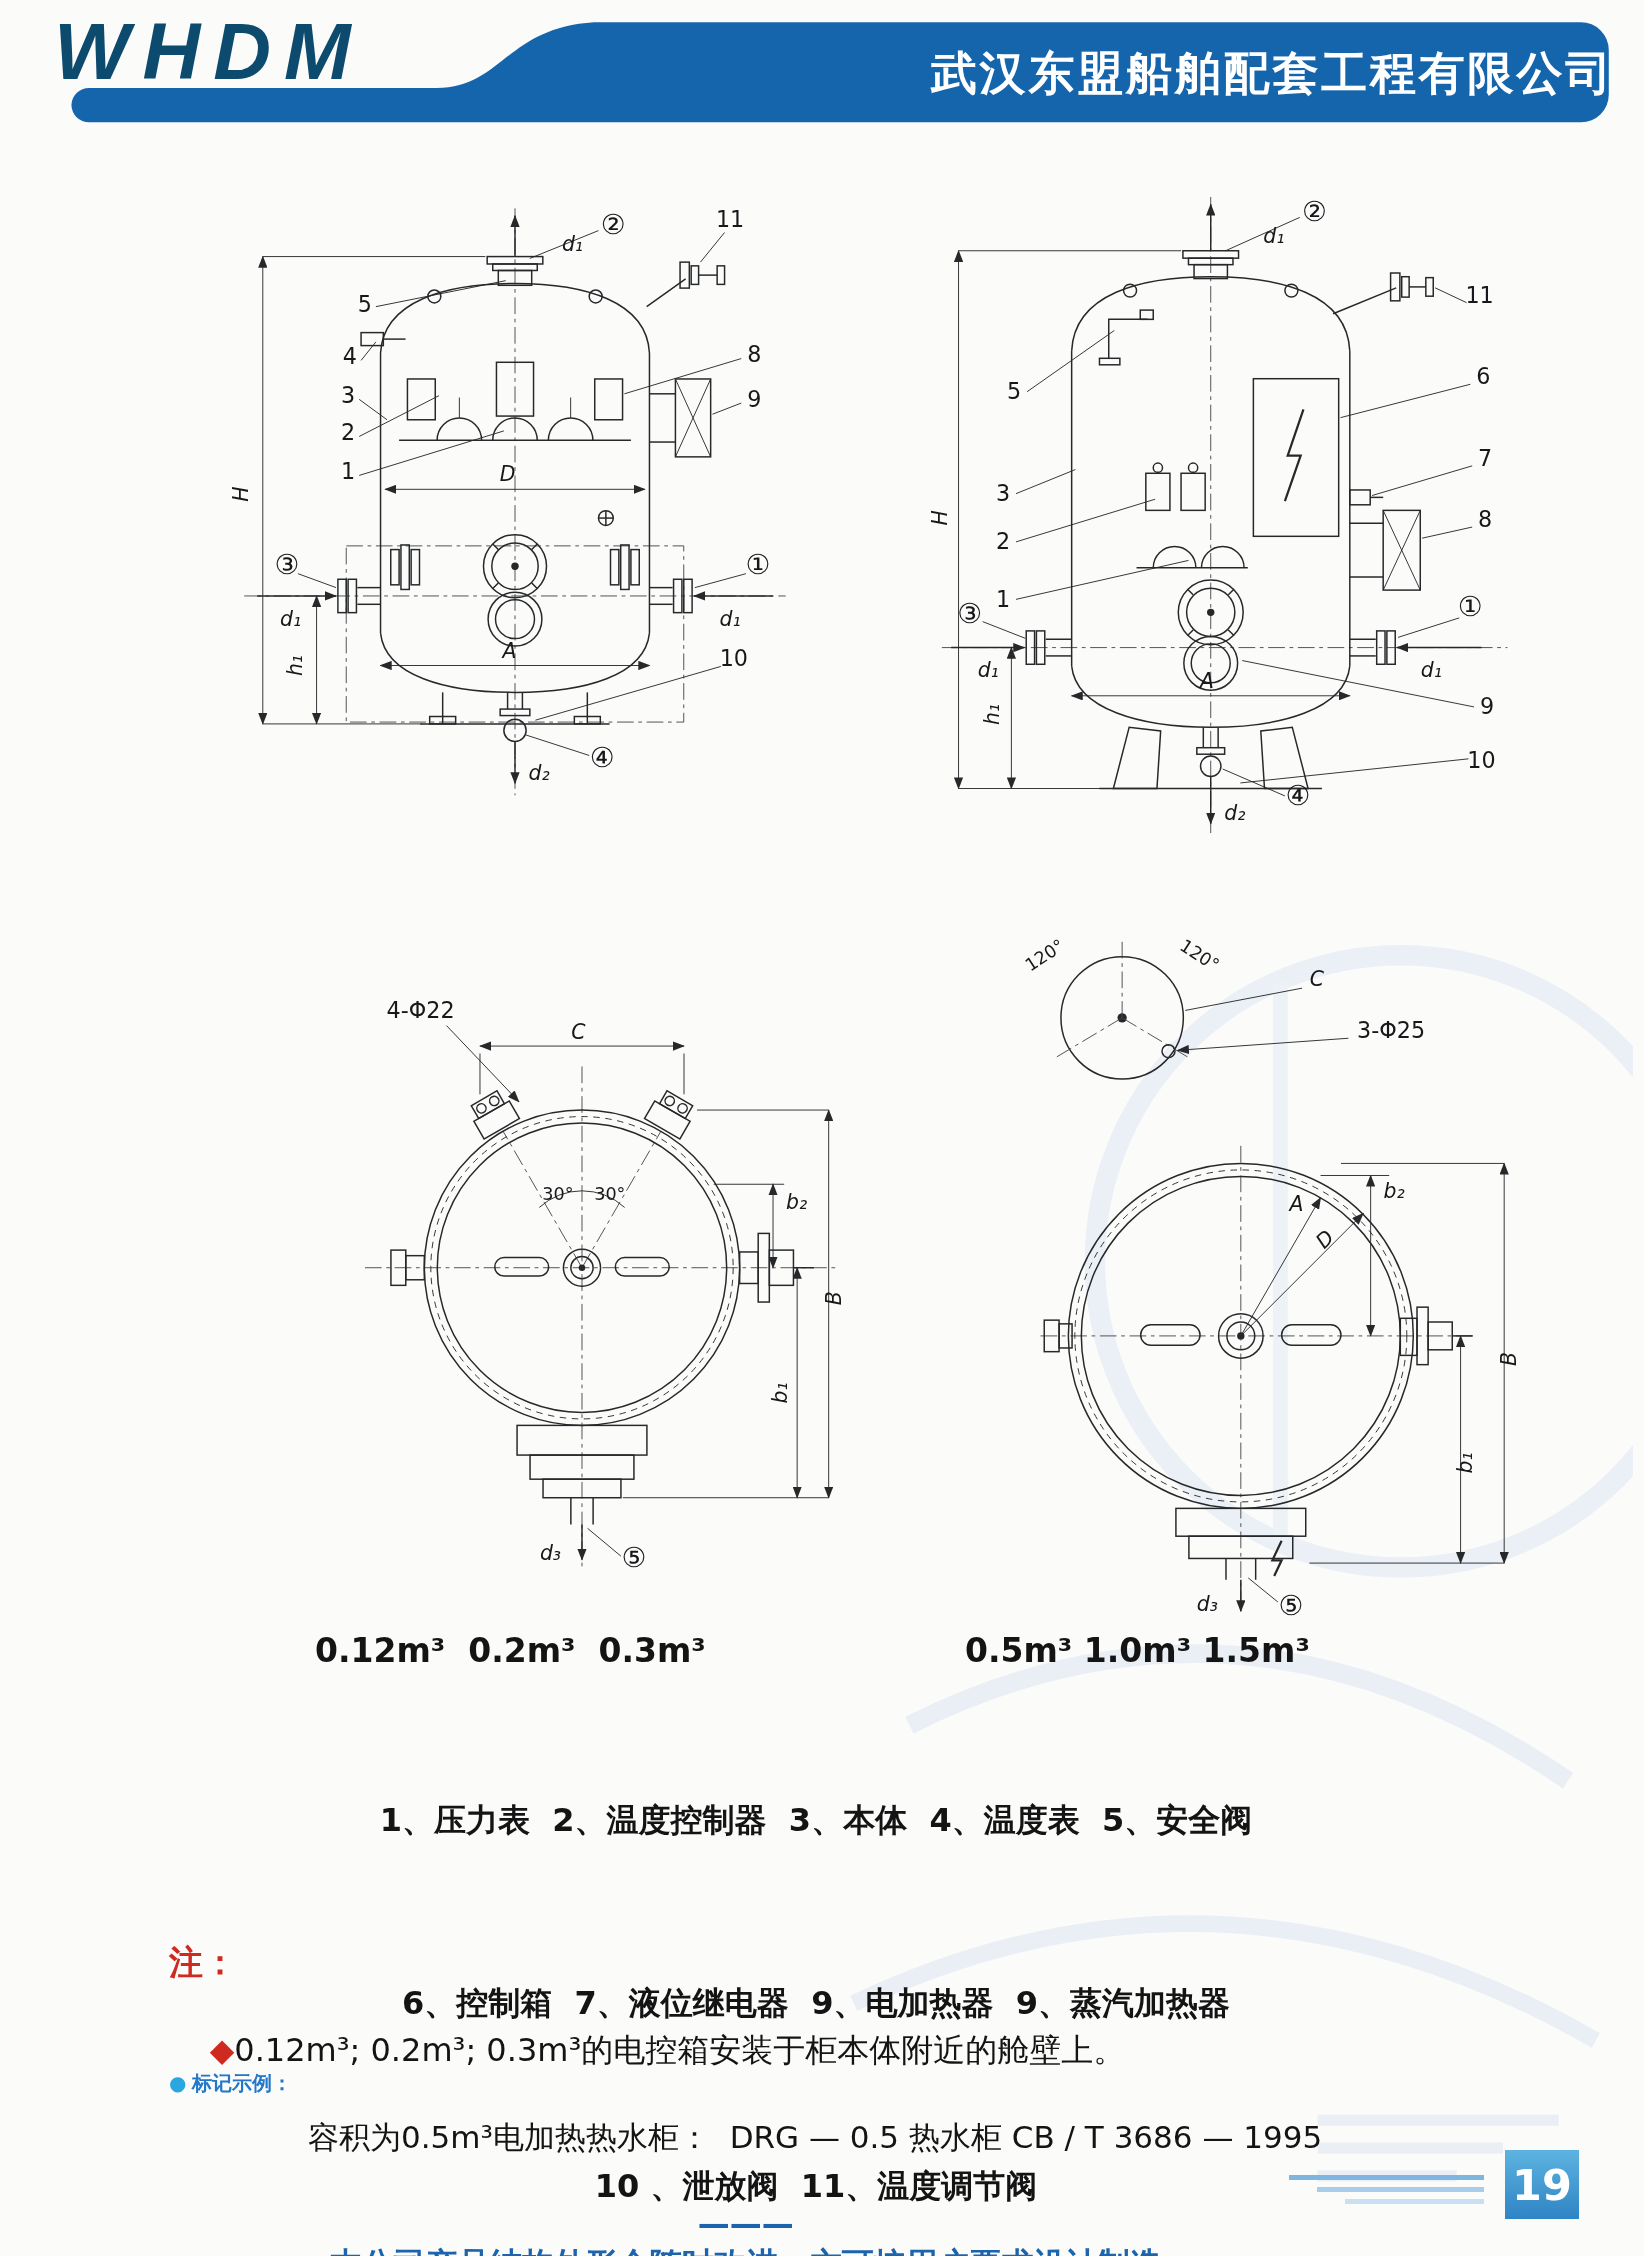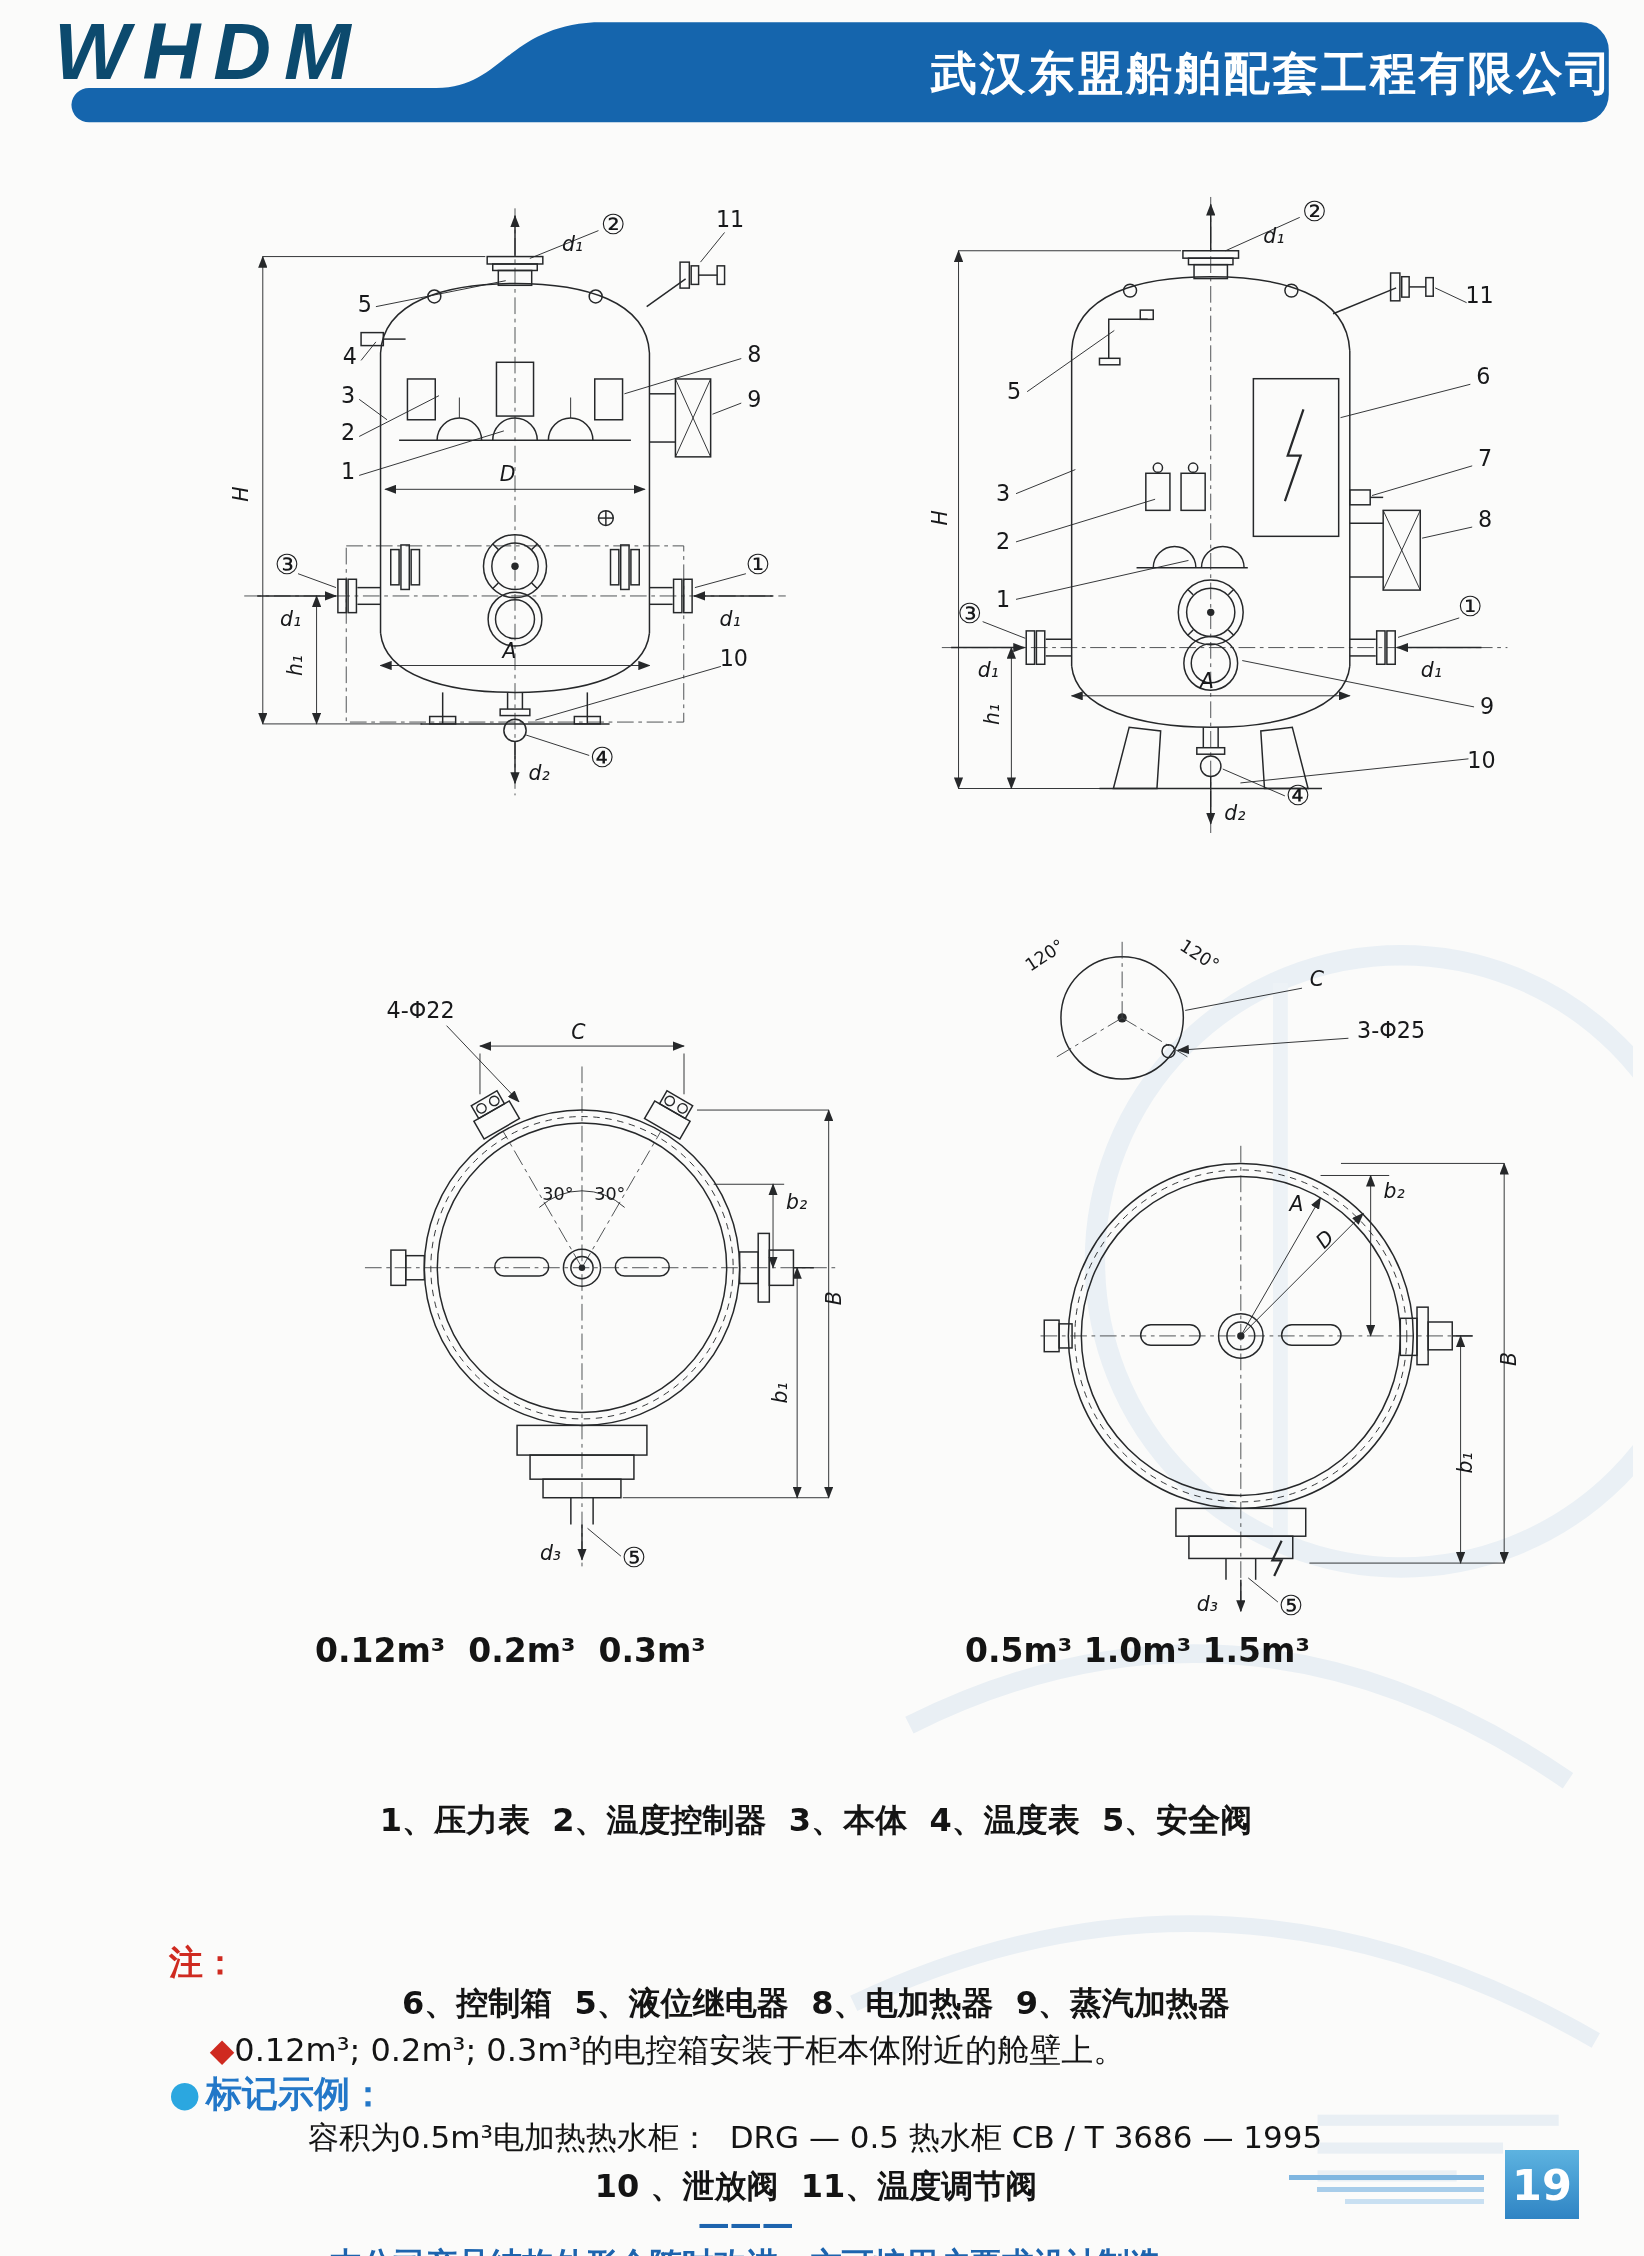--- a/index.html
+++ b/index.html
@@ -28,21 +28,21 @@
   .draw .cir{font-size:30px}
   .draw .dim{font-size:22px;font-style:italic}
   .draw .sm{font-size:19px}
 
   .caption{position:absolute;font-size:33px;font-weight:600;text-align:left;white-space:pre-wrap}
   .parts{position:absolute;left:139px;top:1668px;width:1354px;text-align:center;font-size:32px;
         font-weight:600;line-height:61px;white-space:pre-wrap}
   .note-head{position:absolute;left:169px;top:1940px;font-size:34px;font-weight:bold;color:#cf2a20}
   .note-line{position:absolute;left:169px;top:1991px;font-size:32px;white-space:pre-wrap}
   .note-line .dia{color:#cf2a20}
-  .mark-label{position:absolute;left:169px;top:2070px;font-size:36px;font-weight:600;color:#2277c8}
+  .mark-label{position:absolute;left:169px;top:2070px;font-size:20px;font-weight:600;color:#2277c8}
   .mark-label .dot{color:#2ba7e0;margin-right:5.6px}
   .mark-text{position:absolute;left:308px;top:2117px;font-size:31px;white-space:pre-wrap}
 
   .footer-text{position:absolute;left:167px;top:2167px;width:1113px;text-align:center;font-size:32px;
         font-weight:bold;color:#1d64ae;white-space:pre-wrap}
   .deco-line{position:absolute;height:4.6px}
   .badge{position:absolute;left:1505px;top:2150px;width:74px;height:69px;background:linear-gradient(180deg,#5db3e0,#2f84c4);
         color:#fff;font-size:43px;font-weight:bold;display:flex;align-items:center;justify-content:center}
 </style>
 </head>
@@ -513,21 +513,21 @@
     <text class="dim" transform="rotate(-90 557 592)" x="557" y="592" text-anchor="middle">b₁</text>
     <text class="dim" x="272" y="752" text-anchor="middle">d₃</text>
     <text class="cir" x="362" y="756" text-anchor="middle">⑤</text>
   </svg>
 
   <div class="caption" style="left:315px;top:1631px;width:575px">0.12m³  0.2m³  0.3m³</div>
   <div class="caption" style="left:965px;top:1631px;width:566px">0.5m³ 1.0m³ 1.5m³</div>
 
   <div class="parts">
     <div>1、压力表  2、温度控制器  3、本体  4、温度表  5、安全阀</div>
-    <div>6、控制箱  5、液位继电器  8、电加热器  9、蒸汽加热器</div>
+    <div>6、控制箱  7、液位继电器  9、电加热器  9、蒸汽加热器</div>
     <div>10 、泄放阀  11、温度调节阀</div>
     
   </div>
 
   <div class="note-head">注：</div>
   <div class="note-line">
     <span class="dia">◆</span><span>0.12m³; 0.2m³; 0.3m³的电控箱安装于柜本体附近的舱壁上。</span>
   </div>
 
   <div class="mark-label">

